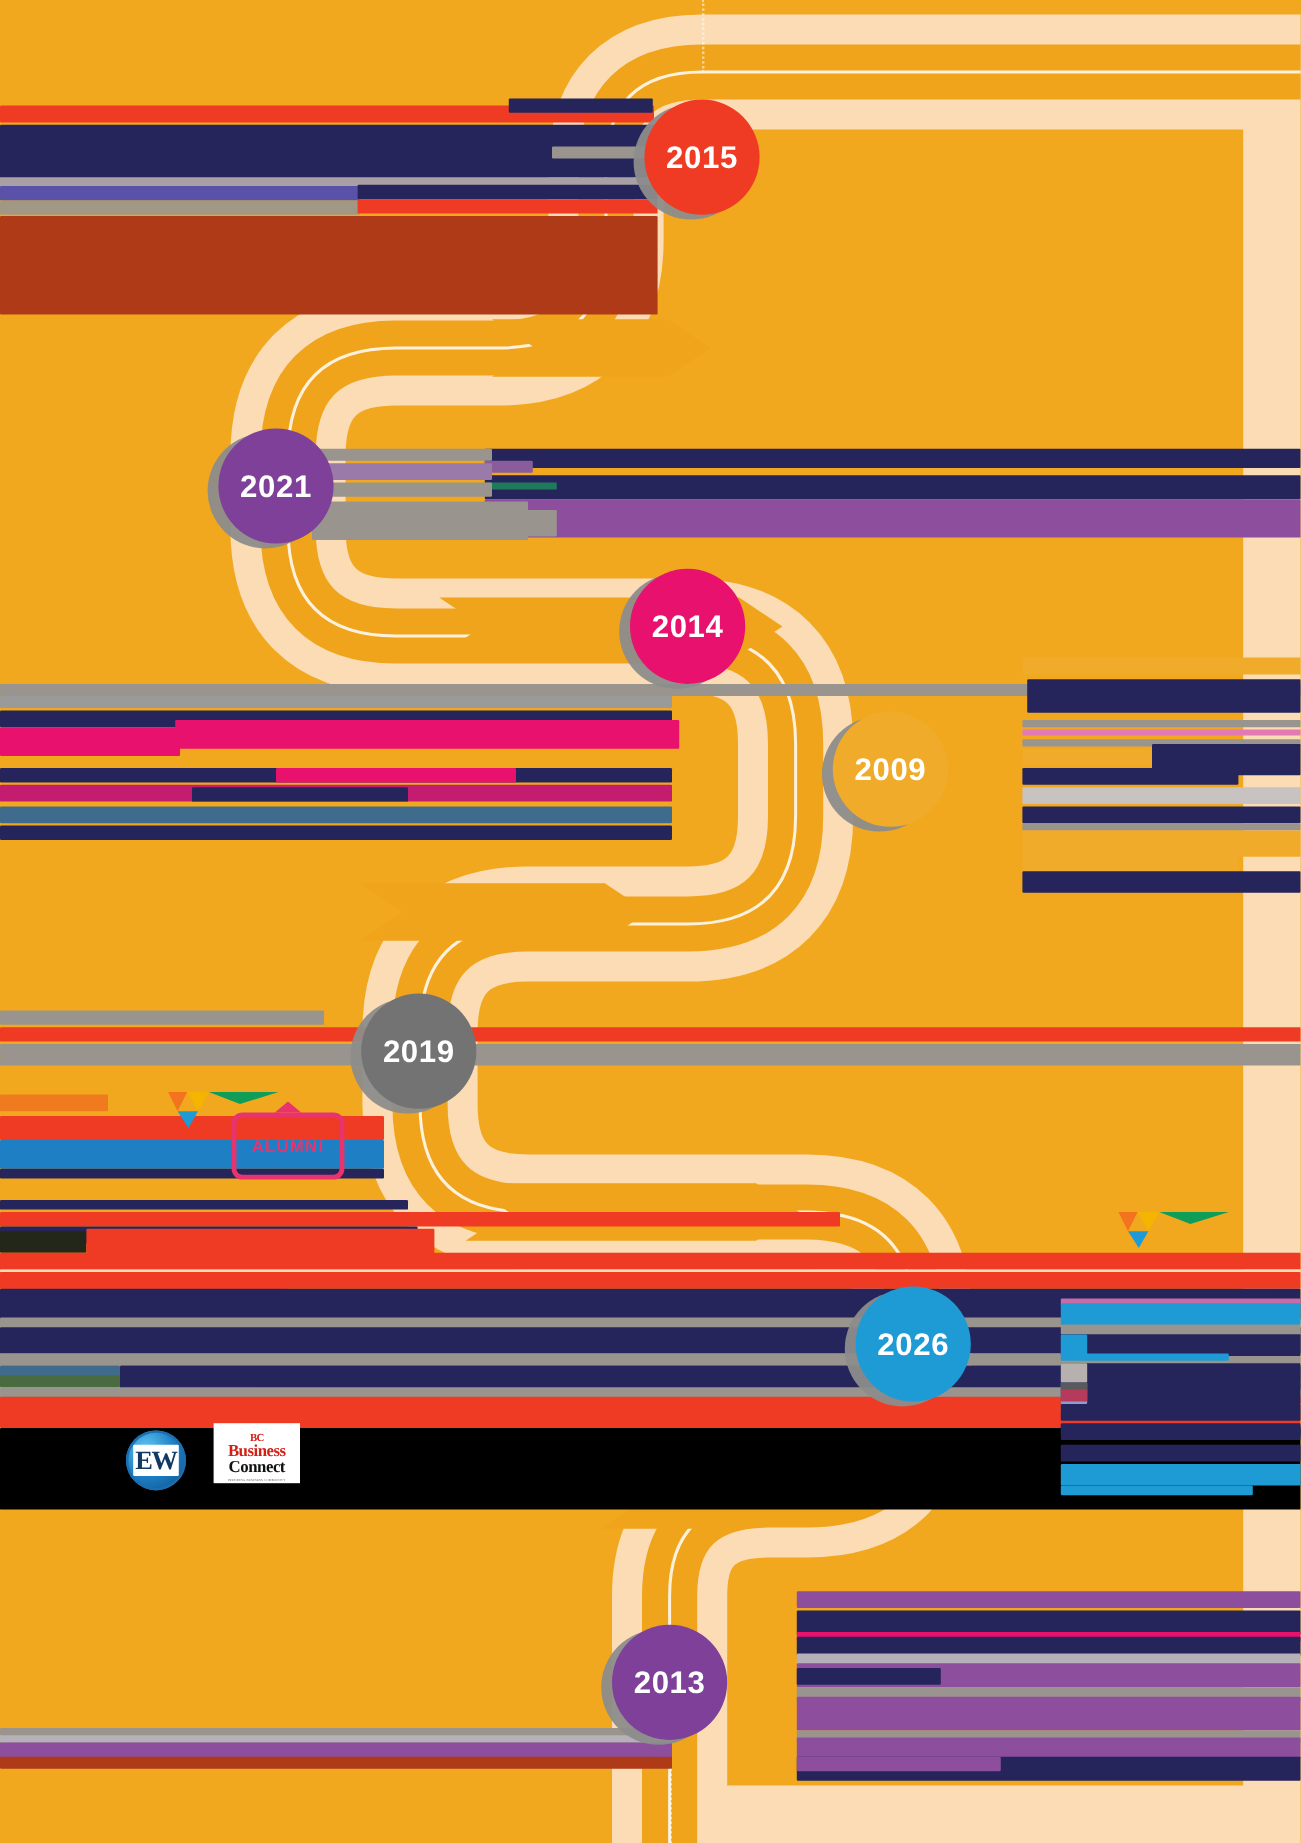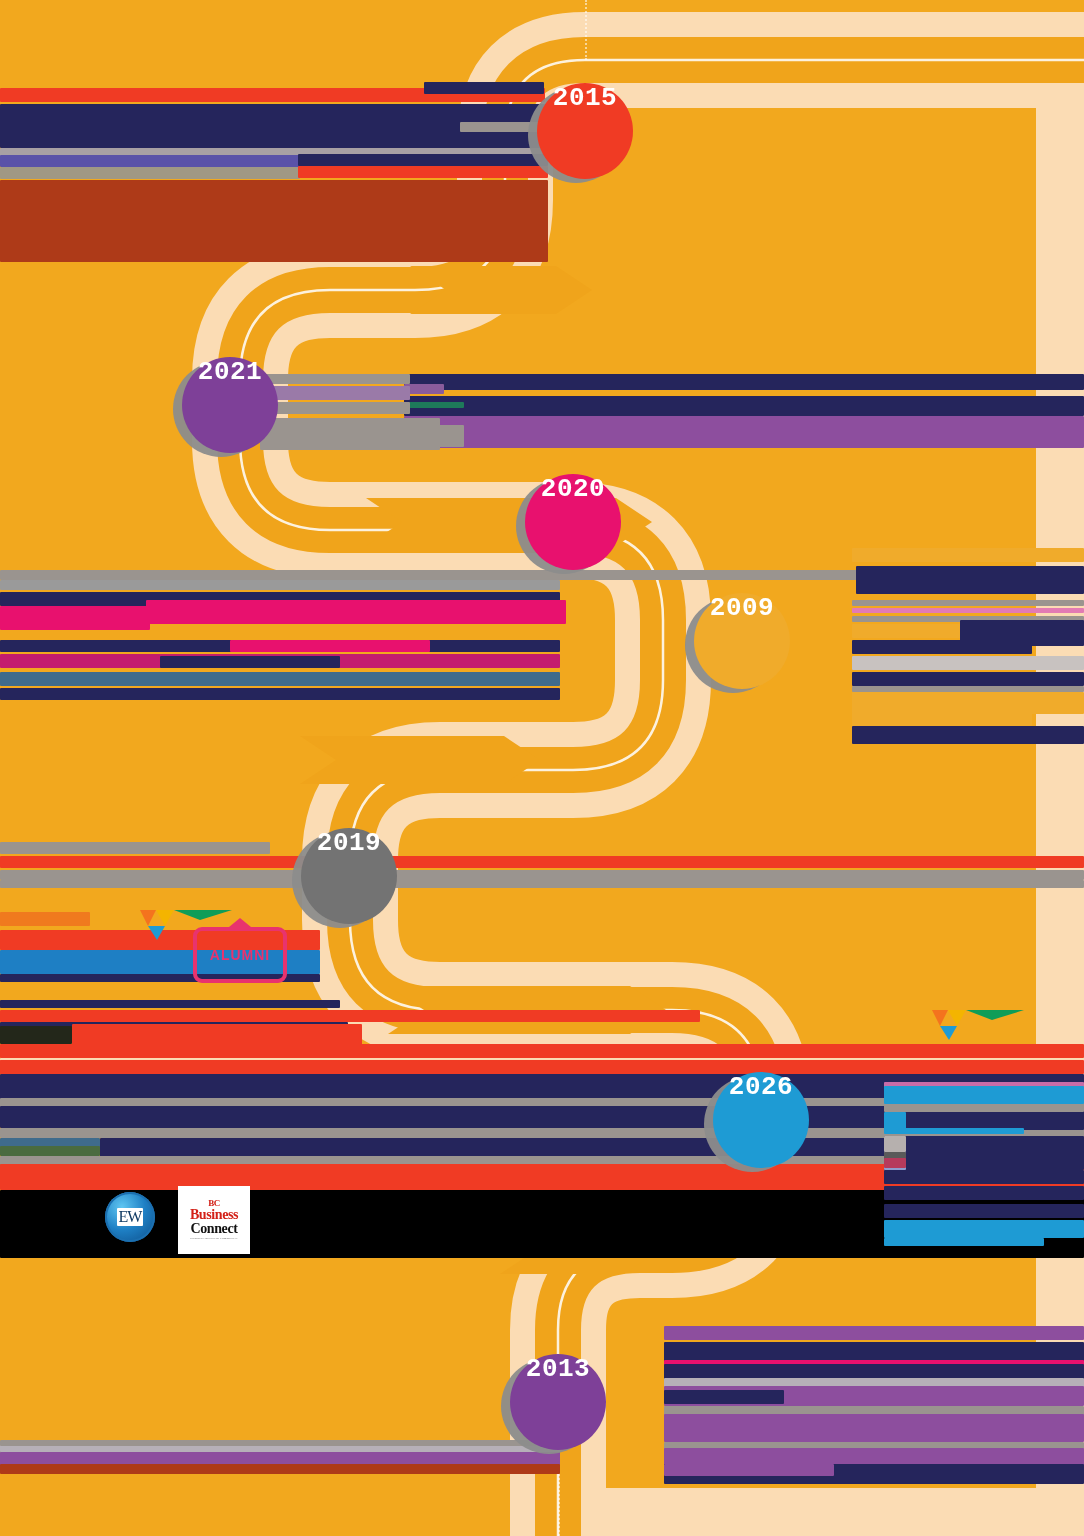--- a/index.html
+++ b/index.html
@@ -17,25 +17,25 @@
   #ribbon{left:0;top:0;width:1084px;height:1536px;}
 
   
   .spine{
     width:0;border-left:2px dotted rgba(255,255,255,.55);
   }
 
   
   .year-node{
     width:96px;height:96px;border-radius:50%;
-    display:flex;align-items:flex-start;justify-content:center;
+    display:flex;align-items:center;justify-content:center;
     color:#fff;font-size:26px;font-weight:bold;letter-spacing:.5px;
     box-shadow:-9px 4px 0 0 rgba(140,140,140,.95);
     z-index:40;
-    font-family:Liberation Mono, monospace;
+    font-family:Liberation Sans, sans-serif;
   }
 
   
   .blk{border-radius:1px;}
 
   .txtgroup{z-index:30;}
 
   
   .logo-card{
     background:#ffffff;display:flex;align-items:center;justify-content:center;
@@ -52,21 +52,21 @@
           transform:scale(1,1);}
 
   .ew-logo{
     width:50px;height:50px;border-radius:50%;
     background:radial-gradient(circle at 34% 30%, #5FC6F2 0%, #1E7FC4 48%, #0C4C87 100%);
     display:flex;align-items:center;justify-content:center;
     box-shadow:inset 0 0 0 2px #1B6FB0;
     z-index:36;
   }
   .ew-logo span{
-    color:#fff;font-weight:normal;font-size:16px;letter-spacing:-1px;
+    color:#fff;font-weight:bold;font-size:22px;letter-spacing:-1px;
     font-family:"Liberation Serif", serif;
     background:#fff;color:#103A63;padding:0 2px;border-radius:1px;
   }
 
   .alumni-badge{
     width:86px;height:48px;border:4px solid #E8336E;border-radius:9px;
     display:flex;align-items:center;justify-content:center;
     color:#E8336E;font-weight:bold;font-size:14px;letter-spacing:1px;
     z-index:36;background:transparent;
   }
@@ -260,41 +260,41 @@
     </div>
 
   <div id="year-layer">
       <div class="year-node" style="position: absolute; left: 537px; top: 83px; background: rgb(240, 59, 36);">
         <span>2015</span>
       </div>
       <div class="year-node" style="position: absolute; left: 182px; top: 357px; background: rgb(126, 64, 152);">
         <span>2021</span>
       </div>
       <div class="year-node" style="position: absolute; left: 525px; top: 474px; background: rgb(232, 17, 110);">
-        <span>2020</span>
+        <span>2014</span>
       </div>
       <div class="year-node" style="position: absolute; left: 694px; top: 593px; background: rgb(240, 171, 43);">
         <span>2009</span>
       </div>
       <div class="year-node" style="position: absolute; left: 301px; top: 828px; background: #737373;">
         <span>2019</span>
       </div>
       <div class="year-node" style="position: absolute; left: 713px; top: 1072px; background: rgb(30, 155, 212);">
         <span>2026</span>
       </div>
       <div class="year-node" style="position: absolute; left: 510px; top: 1354px; background: rgb(126, 64, 152);">
         <span>2013</span>
       </div>
     </div>
 
   <div class="ew-logo" style="left:105px;top:1192px;">
     <span>EW</span>
   </div>
 
-  <div class="logo-card" style="left:178px;top:1186px;width:72px;height:68px;">
+  <div class="logo-card" style="left:178px;top:1186px;width:72px;height:50px;align-items:flex-end;">
     <div class="bc-logo">
       <div class="bc-top">BC</div>
       <div class="bc-bus">Business</div>
       <div class="bc-con">Connect</div>
       <div class="bc-tag">INSPIRING BUSINESS COMMUNITY</div>
     </div>
   </div>
 
   <div style="left:193px;top:918px;z-index:36;display:flex;flex-direction:column;align-items:center;">
     <div class="cap"></div>

